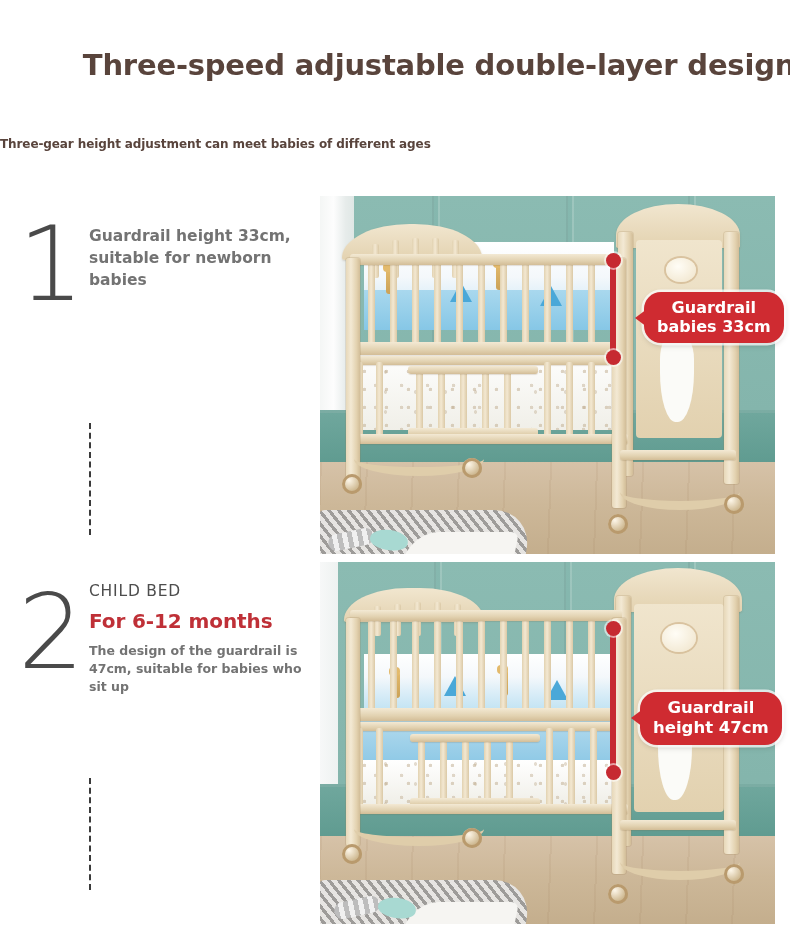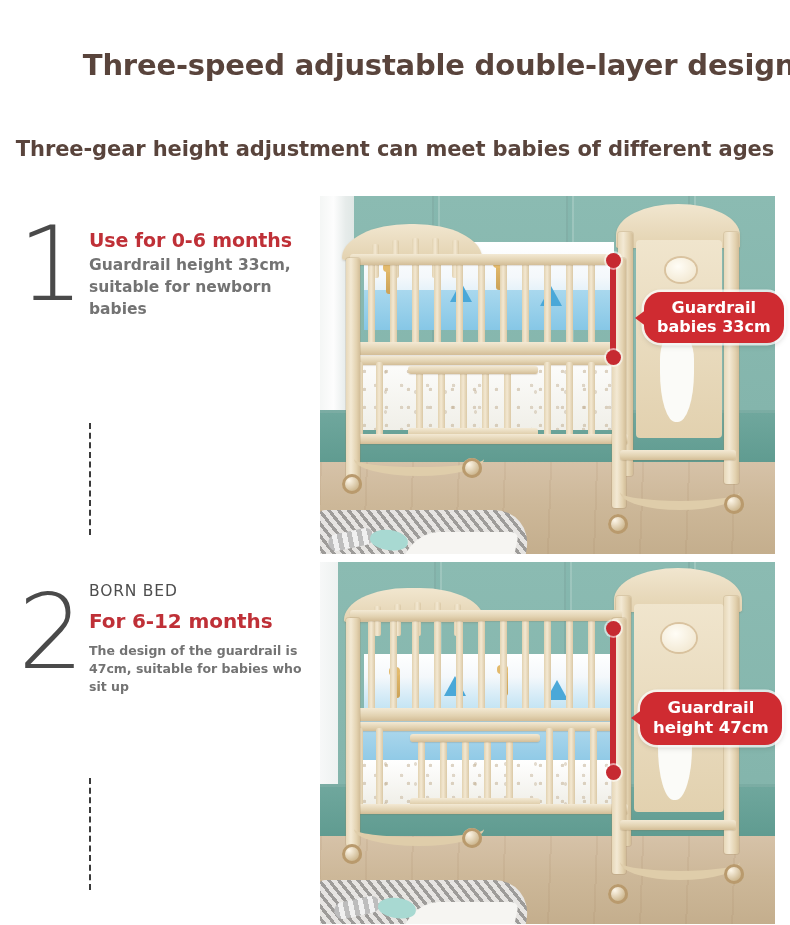--- a/index.html
+++ b/index.html
@@ -15,22 +15,22 @@
   
   .headline {
     position:absolute; left:0; top:48px; width:790px;
     text-align:center;
     font-size:29px; font-weight:bold; color:#59443c;
     letter-spacing:-0.2px;
     margin-left:44px;
   }
   .subhead {
     position:absolute; left:0; top:137px; width:790px;
-    text-align:center;
-    font-size:21px; font-weight:bold; color:#59443c;
+    text-align:left;
+    font-size:12px; font-weight:bold; color:#59443c;
     letter-spacing:-0.1px;
   }
 
   
   .block { position:absolute; left:0; width:318px; }
   .block1 { top:222px; }
   .block2 { top:582px; }
 
   .bignum {
     position:absolute; left:18px; top:0;
@@ -250,21 +250,20 @@
 <body>
 
 <div class="page">
 
   <div class="headline">Three-speed adjustable double-layer design</div>
   <div class="subhead">Three-gear height adjustment can meet babies of different ages</div>
 
   <div class="block block1">
     <div class="bignum">1</div>
     <div class="txtcol">
-      <div class="redline">Use for 0-6 months</div>
       <div class="desc">Guardrail height 33cm, suitable for newborn babies</div>
     </div>
   </div>
   <div class="dashline dash1"></div>
 
   <div class="photo photo1">
     <div class="wall"></div>
     <div class="wall-panel" style="left:18px;top:0;width:96px;height:300px;"></div>
     <div class="wall-panel" style="left:118px;top:0;width:130px;height:300px;"></div>
     <div class="wall-panel" style="left:252px;top:0;width:118px;height:300px;"></div>
@@ -348,21 +347,21 @@
     <div class="dot bot"></div>
   </div>
   <div class="bubble bubble1">
     <span>Guardrail</span>
     <span>babies 33cm</span>
   </div>
 
   <div class="block block2">
     <div class="bignum">2</div>
     <div class="txtcol">
-      <div class="kicker">BORN BED</div>
+      <div class="kicker">CHILD BED</div>
       <div class="redline">For 6-12 months</div>
       <div class="desc">The design of the guardrail is 47cm, suitable for babies who sit up</div>
     </div>
   </div>
   <div class="dashline dash2"></div>
 
   <div class="photo photo2">
     <div class="wall"></div>
     <div class="wall-panel" style="left:16px;top:0;width:100px;height:300px;"></div>
     <div class="wall-panel" style="left:120px;top:0;width:126px;height:300px;"></div>

